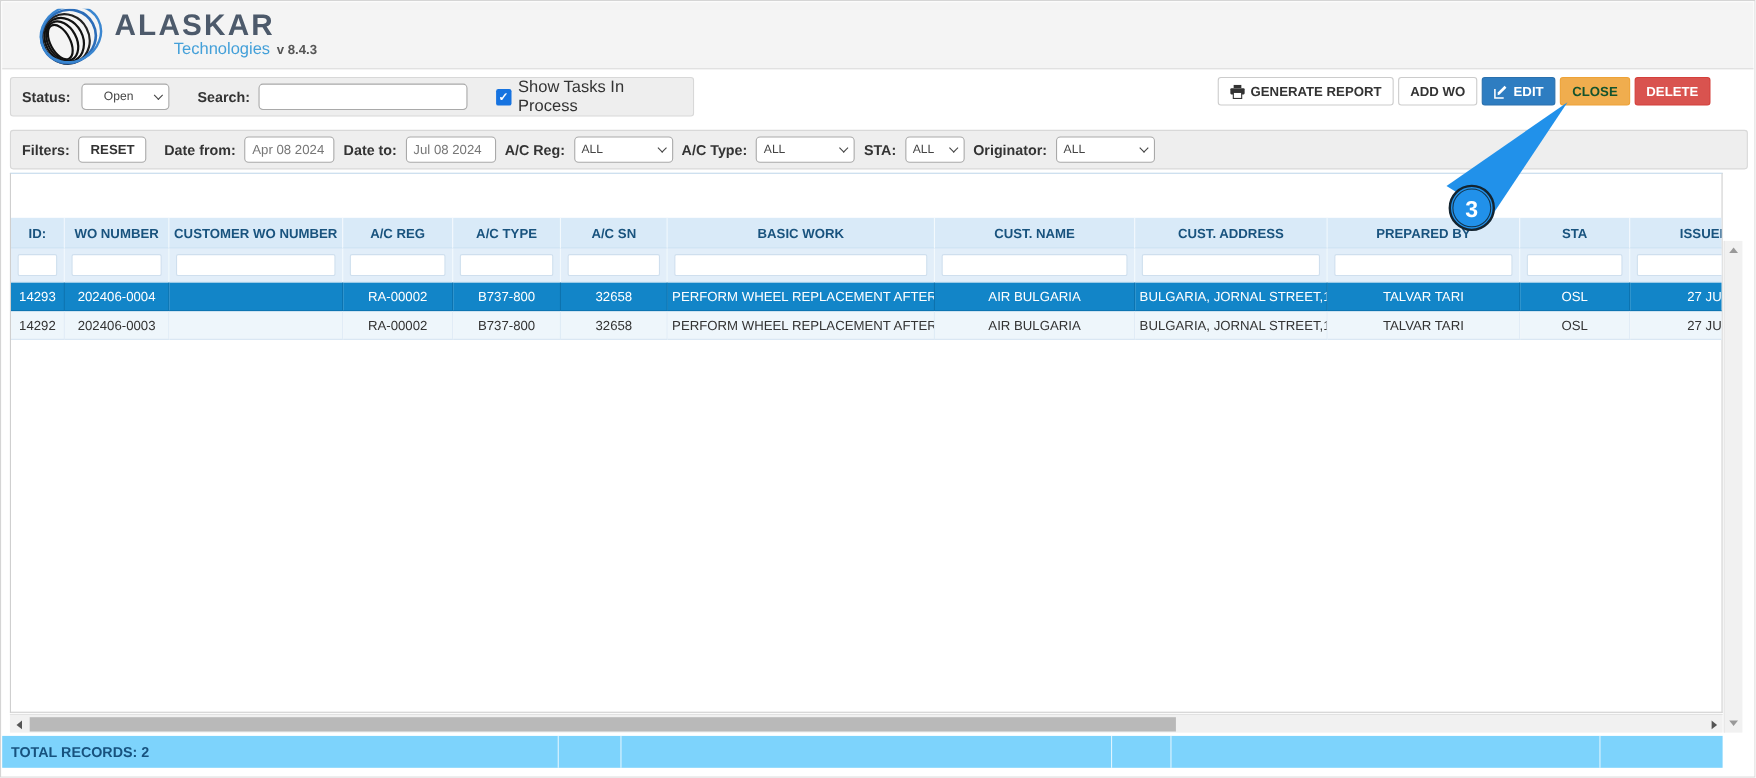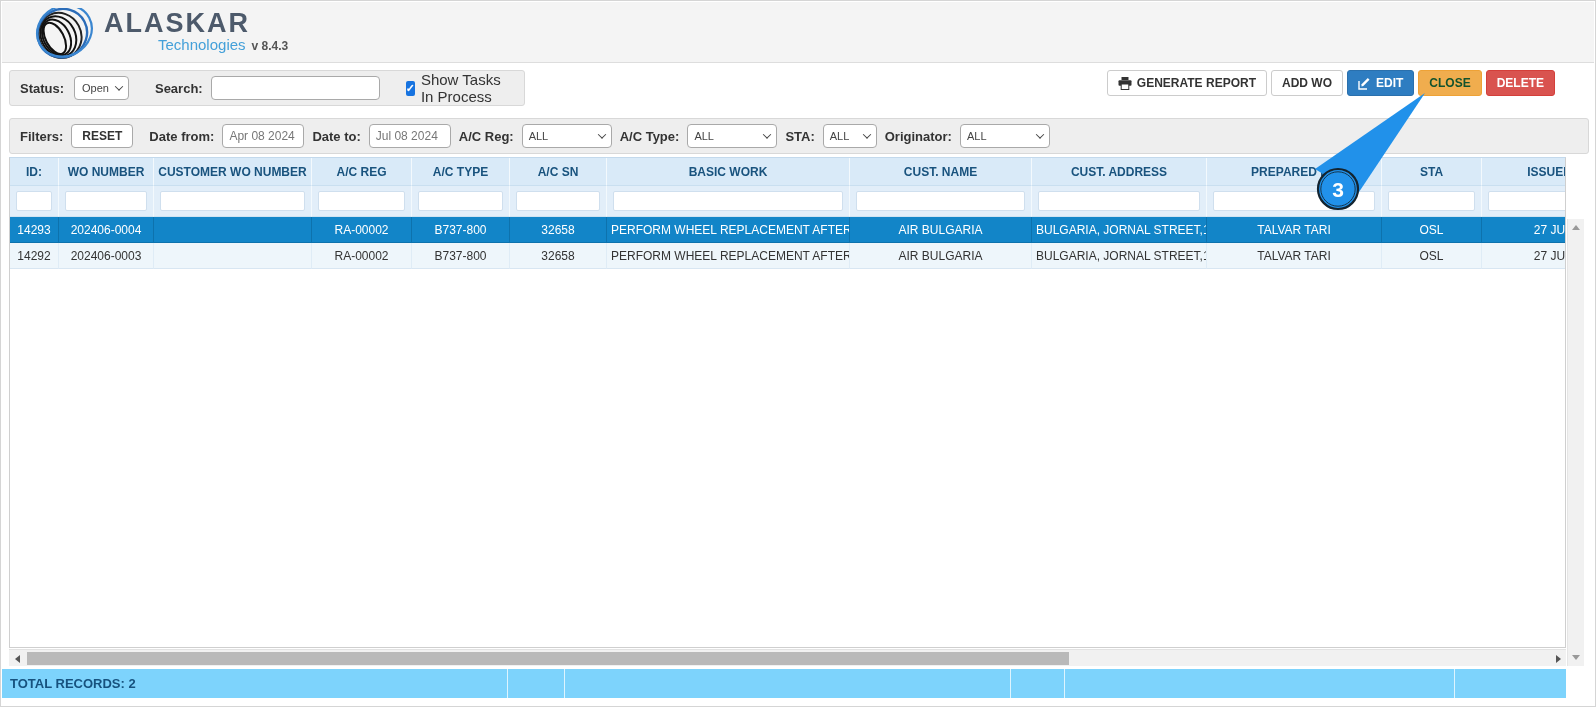--- a/index.html
+++ b/index.html
@@ -19,21 +19,21 @@
   .logo-version { color:#555; font-size:12px; margin-left:6px; font-weight:bold; }
   .nav { position:absolute; right:40px; top:20px; display:flex; align-items:center; gap:34px; }
   .nav-item { font-size:15px; cursor:pointer; }
   .nav-wo { color:#2a6496; font-weight:bold; }
   .nav-user { color:#8a8a8a; }
   .caret { display:inline-block; width:0; height:0; border-left:4px solid transparent;
            border-right:4px solid transparent; border-top:5px solid currentColor;
            margin-left:6px; vertical-align:middle; }
 
   
-  .toolbar-panel { position:absolute; left:8px; top:69px; width:516px; height:36px;
+  .toolbar-panel { position:absolute; left:8px; top:69px; width:622px; height:36px;
                    background:#eeeeee; border:1px solid #d8d8d8; border-radius:3px;
                    display:flex; align-items:center; padding:0 10px; }
   .lbl { font-size:13px; font-weight:bold; color:#333; white-space:nowrap; }
   .select { background:#fff; border:1px solid #a9a9a9; border-radius:4px; height:24px;
             display:inline-flex; align-items:center; padding:0 6px; font-size:11px; color:#444;
             cursor:pointer; }
   .select .val { flex:1; text-align:center; }
   .chev { width:6px; height:6px; border-right:1.5px solid #444; border-bottom:1.5px solid #444;
           transform:rotate(45deg) translate(-1px,-1px); margin-left:6px; }
   .status-select { width:82px; margin-left:10px; }
@@ -66,21 +66,21 @@
   .sel-reg,.sel-type { width:90px; }
   .sel-sta { width:54px; }
   .sel-orig { width:90px; }
 
   
   .grid { position:absolute; left:8px; top:156px; width:1557px; height:491px;
           overflow:hidden; border:1px solid #cfcfcf; border-top:1px solid #c3d9ec; background:#fff; }
   .trow { display:flex; width:1608px; }
   .th { background:#d9eaf8; color:#19537e; font-size:12px; font-weight:bold; height:28px;
         display:flex; align-items:center; justify-content:center; border-right:1px solid #f3f9fd;
-        border-bottom:1px solid #c9dff0; white-space:nowrap; overflow:hidden; }
+        border-bottom:1px solid #c9dff0; white-space:nowrap; overflow:hidden;margin-top:40px; }
   .fcell { background:#e2eef9; height:31px; display:flex; align-items:center; justify-content:center;
            border-right:1px solid #f3f9fd; border-bottom:1px solid #cfe3f2; }
   .fcell input { width:calc(100% - 12px); height:20px; border:1px solid #cfdfee; border-radius:2px;
                  font-size:11px; font-family:inherit; padding:0 3px; }
   .cell { font-size:12px; height:26px; display:flex; align-items:center; justify-content:center;
           white-space:nowrap; overflow:hidden; }
   .row-sel .cell { background:#1285c8; color:#fff; border-right:1px solid #0d72ad; border-bottom:1px solid #0d72ad; }
   .row-alt .cell { background:#eef6fb; color:#333; border-right:1px solid #dfecf6; border-bottom:1px solid #d8e6f2; }
   .cell.left { justify-content:flex-start; padding-left:4px; }
   .c0{width:49px;} .c1{width:95px;} .c2{width:158px;} .c3{width:100px;} .c4{width:98px;}

